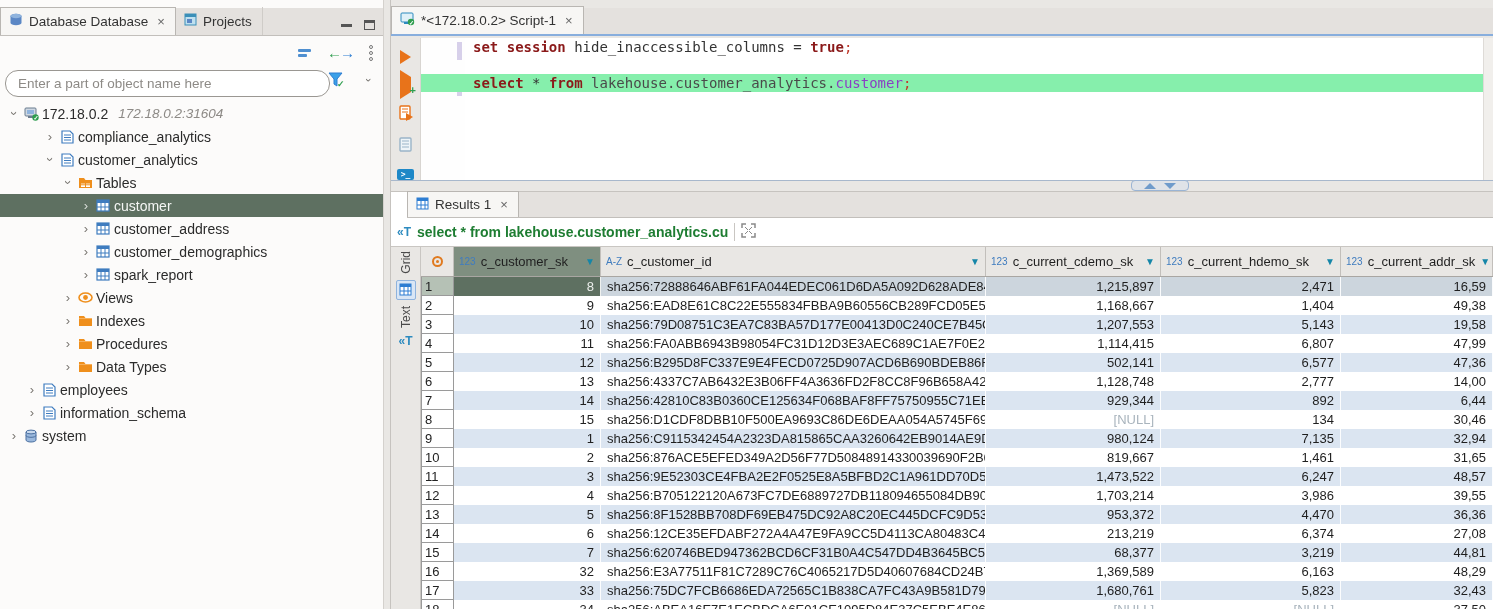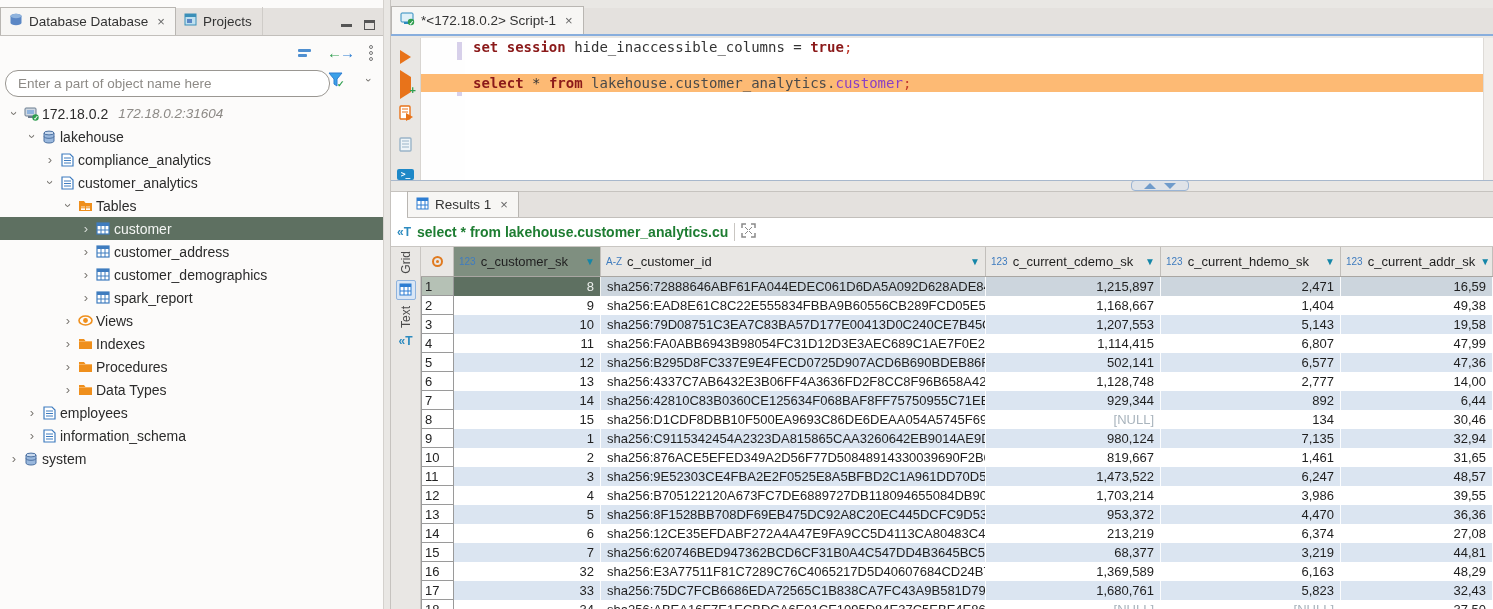--- a/index.html
+++ b/index.html
@@ -51,21 +51,21 @@
   #editor-body { position:absolute; left:0; top:38px; width:1102px; height:142px; background:#ffffff; display:flex; }
   #editor-toolbar { width:30px; height:142px; background:#e9e7e4; border-right:1px solid #d8d5d1; display:flex; flex-direction:column; align-items:center; padding-top:12px; gap:13px; flex:none; }
   .play-tri { width:0; height:0; border-left:11px solid #e8731a; border-top:7px solid transparent; border-bottom:7px solid transparent; }
   .play-new { position:relative; }
   .play-new .plus { position:absolute; right:-5px; bottom:-4px; color:#2f9e4f; font-weight:bold; font-size:11px; }
   .term-icon { width:17px; height:14px; background:#1e88c7; border-radius:2px; color:#fff; font-family:"DejaVu Sans Mono",monospace; font-size:8px; font-weight:bold; display:flex; align-items:center; justify-content:center; }
   #editor-gutter { width:44px; height:142px; background:#fefefe; position:relative; flex:none; }
   .change-bar { position:absolute; right:3px; width:5px; height:18px; background:#d7d0ea; }
   #code-area { position:relative; flex:1; height:142px; font-family:"DejaVu Sans Mono","Liberation Mono",monospace; font-size:14px; }
   .code-line { position:relative; height:18px; line-height:18px; padding-left:8px; white-space:pre; }
-  .code-line.hl { background:#fdba74; margin-left:-44px; padding-left:52px; }
+  .code-line.hl { background:#86efac; margin-left:-44px; padding-left:52px; }
   .tok-kw { color:#8b1a1a; font-weight:bold; }
   .tok-pl { color:#333333; }
   .tok-sch { color:#4a4a4a; }
   .tok-tbl { color:#8a3fc4; }
   .tok-sem { color:#c03a2b; }
   #editor-ruler { position:absolute; right:0; top:38px; width:10px; height:142px; background:#f1efec; border-left:1px solid #dedbd7; }
 
   
   #h-sash { position:absolute; left:391px; top:180px; width:1102px; height:12px; background:#e9e7e4; border-top:1px solid #a8b8cc; border-bottom:1px solid #c6c3bf; }
   #sash-handle { position:absolute; left:740px; top:-1px; width:58px; height:11px; background:#dfe3e8; border:1px solid #9ab4d4; border-radius:4px; display:flex; align-items:center; justify-content:center; gap:8px; }
@@ -173,31 +173,20 @@
               <rect x="1" y="1" width="11" height="8" rx="1" fill="#cfd8e2" stroke="#6b7c8f"></rect>
               <rect x="3" y="3" width="7" height="4" fill="#8fb3dd"></rect>
               <rect x="4" y="9" width="5" height="2" fill="#6b7c8f"></rect>
               <circle cx="11.5" cy="10.5" r="3.2" fill="#2f9e4f"></circle>
               <text x="9.6" y="13" font-size="6" fill="#fff" font-weight="bold">✓</text>
             </svg>
           </span>
           <span class="tlabel">172.18.0.2</span>
           <span class="tdetail">172.18.0.2:31604</span>
         </div>
-        <div class="tree-row" style="padding-left: 24px;">
-          <span class="tw exp">›</span>
-          <span class="ticon">
-            <svg width="14" height="14" viewBox="0 0 14 14">
-              <path d="M2 3v8c0 1.2 2.2 2 5 2s5-.8 5-2V3" fill="#9ab8dd" stroke="#4a6fa0"></path>
-              <ellipse cx="7" cy="3" rx="5" ry="1.9" fill="#c8d9ee" stroke="#4a6fa0"></ellipse>
-              <path d="M2 6.5c0 1 2.2 1.8 5 1.8s5-.8 5-1.8" fill="none" stroke="#4a6fa0"></path>
-            </svg>
-          </span>
-          <span class="tlabel">lakehouse</span>
-        </div>
         <div class="tree-row" style="padding-left: 42px;">
           <span class="tw">›</span>
           <span class="ticon">
             <svg width="13" height="14" viewBox="0 0 13 14">
               <path d="M1 1 h8 l3 3 v9 h-11 z" fill="#fff" stroke="#3f7cbf" stroke-width="1.2"></path>
               <line x1="3" y1="5" x2="10" y2="5" stroke="#3f7cbf"></line>
               <line x1="3" y1="7.5" x2="10" y2="7.5" stroke="#3f7cbf"></line>
               <line x1="3" y1="10" x2="10" y2="10" stroke="#3f7cbf"></line>
             </svg>
           </span>

